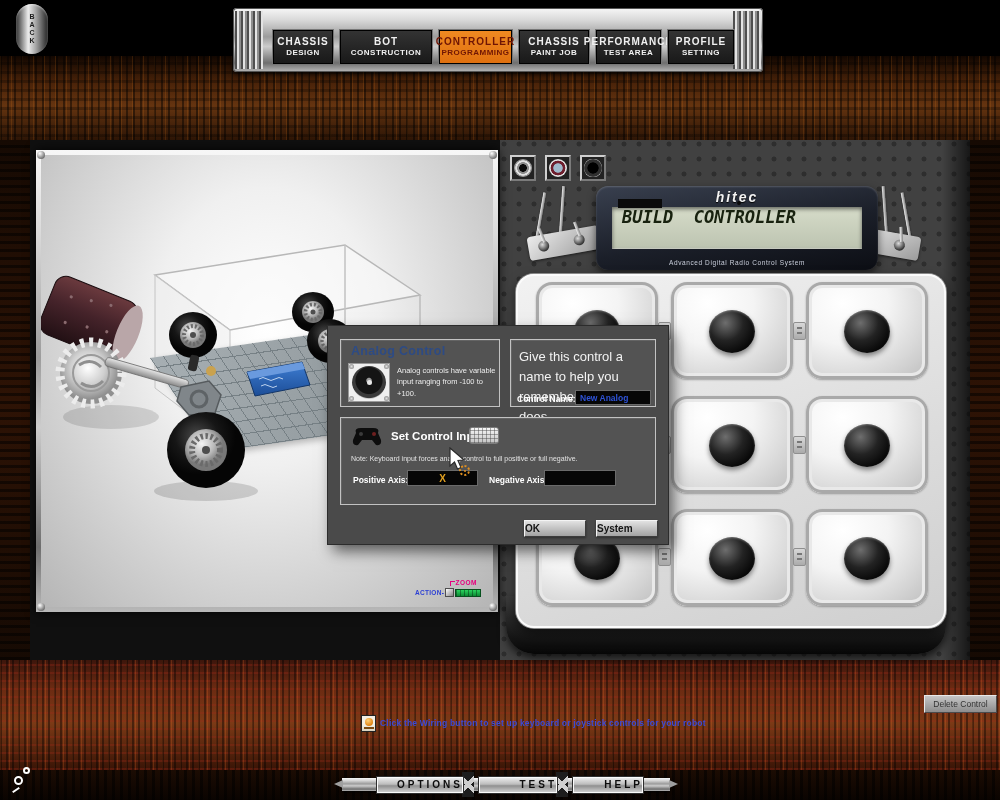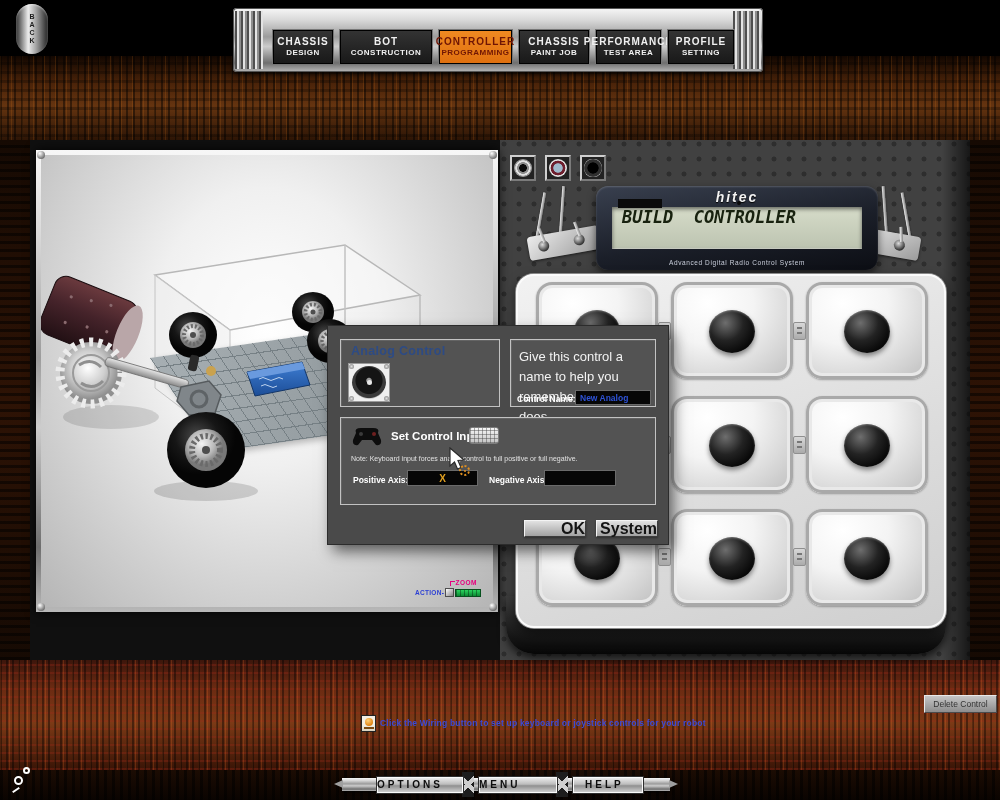--- a/index.html
+++ b/index.html
@@ -182,22 +182,22 @@
   .gamepad { position:absolute; left:10px; top:8px; }
   .sect-title { position:absolute; left:50px; top:12px; font-size:11.5px; font-weight:bold; color:#fff; }
   .kbd-icon { position:absolute; left:128px; top:9px; width:30px; height:17px; border-radius:3px; border:1px solid #7e7e7e;
     background:
       repeating-linear-gradient(90deg, rgba(70,70,70,.45) 0 1px, transparent 1px 4px),
       repeating-linear-gradient(0deg, rgba(70,70,70,.45) 0 1px, transparent 1px 4px),
       linear-gradient(180deg,#f6f6f6,#c4c4c4); }
   .dlg-note { position:absolute; left:10px; top:37px; width:300px; font-size:7px; color:#e2e2e2; }
   .lab-pos { left:12px; top:57px; } .lab-neg { left:148px; top:57px; }
 
-  .dlg-btn { position:absolute; top:194px; width:62px; height:17px; text-align:right; line-height:15px;
-    font-size:16px; font-weight:bold; color:#141414; cursor:pointer;
+  .dlg-btn { position:absolute; top:194px; width:62px; height:17px; text-align:left; line-height:15px;
+    font-size:10px; font-weight:bold; color:#141414; cursor:pointer;
     background:linear-gradient(180deg,#e2e2e2,#a2a2a2); border:1px solid;
     border-color:#f4f4f4 #3c3c3c #3c3c3c #f4f4f4; box-shadow:0 1px 2px rgba(0,0,0,.4); }
   .btn-ok { left:196px; } .btn-cancel { left:268px; }
 
   
   .cursor { position:absolute; left:449px; top:447px; z-index:100; pointer-events:none; }
   .gear { position:absolute; left:459px; top:465px; width:11px; height:11px; border-radius:50%;
     border:2px dotted #e09020; z-index:100; pointer-events:none; }
   .gear::after { content:""; position:absolute; left:2.5px; top:2.5px; width:2px; height:2px; border-radius:50%; background:#e09020; }
 
@@ -212,21 +212,21 @@
     background:radial-gradient(circle at 38% 32%, #ffd27a, #e08414 70%); }
   .tip-icon::after { content:""; position:absolute; left:2px; bottom:2px; width:10px; height:2px; background:#7b4a10; }
   .hint-text { margin-left:4px; padding-top:3px; font-size:8.5px; font-weight:bold; color:#3c49d6; letter-spacing:.2px; }
 
   .bottom-bar { position:absolute; left:356px; top:771px; width:300px; height:27px; }
   .bb-rail { position:absolute; left:-14px; right:-14px; top:7px; height:13px; box-shadow:0 1px 3px #000; }
   .bb-rail::before, .bb-rail::after { content:""; position:absolute; top:2px; width:0; height:0;
     border-top:4.5px solid transparent; border-bottom:4.5px solid transparent; }
   .bb-rail::before { left:-8px; border-right:9px solid #9f9f9f; }
   .bb-rail::after  { right:-8px; border-left:9px solid #9f9f9f; }
-  .bb-btn { position:absolute; top:5px; height:18px; line-height:16px; text-align:left;
+  .bb-btn { position:absolute; top:5px; height:18px; line-height:16px; text-align:right;
     font-size:10px; font-weight:bold; letter-spacing:3px; color:#0d0d0d; cursor:pointer;
     background:linear-gradient(180deg,#f1f1f1,#bdbdbd 45%,#909090 55%,#d8d8d8);
     border:1px solid #2e2e2e; box-shadow:inset 0 0 0 1px #fafafa; }
   .bb-opt { left:20px;  width:88px; }
   .bb-menu{ left:122px; width:80px; }
   .bb-help{ left:216px; width:72px;padding-left:12px; }
   .bb-joint { position:absolute; top:1px; width:12px; height:25px; background:
       linear-gradient(45deg, transparent 42%, #cfcfcf 42% 58%, transparent 58%),
       linear-gradient(-45deg, transparent 42%, #cfcfcf 42% 58%, transparent 58%), #1d1d1d; }
   .bj1 { left:106px; } .bj2 { left:200px; }
@@ -483,20 +483,21 @@
     <div class="dpanel dp-a">
       <div class="dlg-title">Analog Control</div>
       <div class="joy-icon">
         <div class="scr" style="left:1px;top:1px"></div>
           <div class="scr" style="right:1px;top:1px"></div>
         <div class="scr" style="left:1px;bottom:1px"></div>
           <div class="scr" style="right:1px;bottom:1px"></div>
         <div class="ball"></div>
           <div class="dotc"></div>
       </div>
+      <div class="dlg-desc">Analog controls have variable input ranging from -100 to +100.</div>
     </div>
 
     <div class="dpanel dp-b">
       <div class="dlg-help">Give this control a name to help you remember what it does.</div>
       <div class="fieldlab" style="left:6px;top:54px">Control Name:</div>
       <input class="dlg-input in-name" type="text" readonly="" value="New Analog" style="">
     </div>
 
     <div class="dpanel dp-c">
       <svg class="gamepad" width="32" height="22" viewBox="0 0 32 22">
@@ -527,21 +528,21 @@
   <div class="hint">
     <div class="tip-icon"></div>
     <div class="hint-text">Click the Wiring button to set up keyboard or joystick controls for your robot</div>
   </div>
 
   <div class="bottom-bar">
     <div class="bb-rail chrome"></div>
     <div class="bb-joint bj1"></div>
     <div class="bb-joint bj2"></div>
     <div class="bb-btn bb-opt">OPTIONS</div>
-    <div class="bb-btn bb-menu">MENU</div>
+    <div class="bb-btn bb-menu">TEST</div>
     <div class="bb-btn bb-help">HELP</div>
   </div>
 
   <div class="deco-dots">
     <div class="d1"></div>
       <div class="d2"></div>
       <div class="d3"></div>
   </div>
 
 </div>

